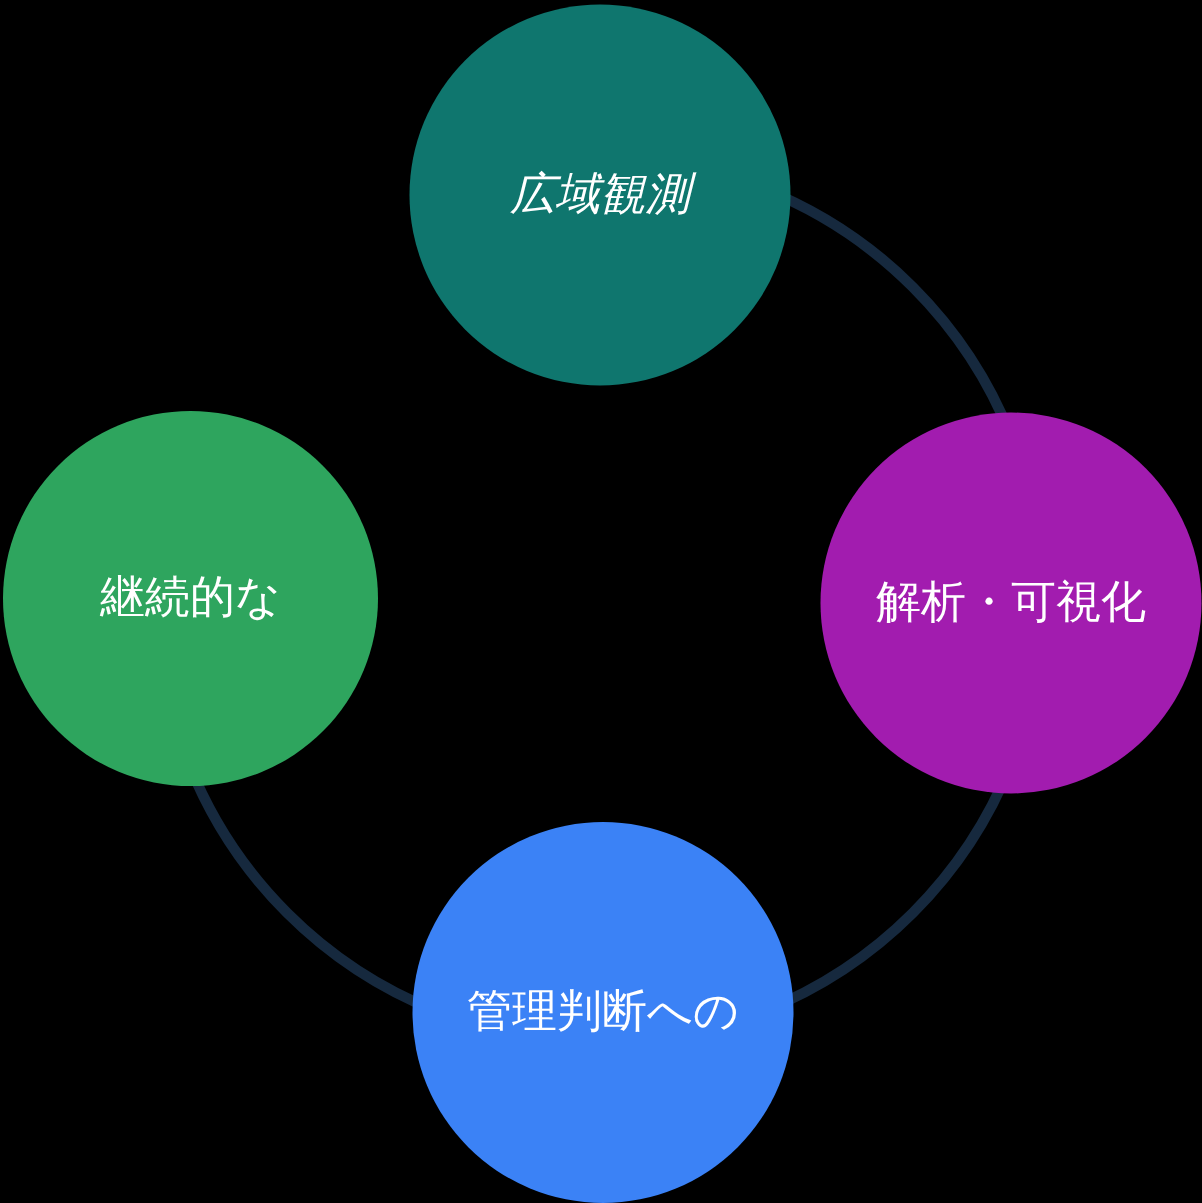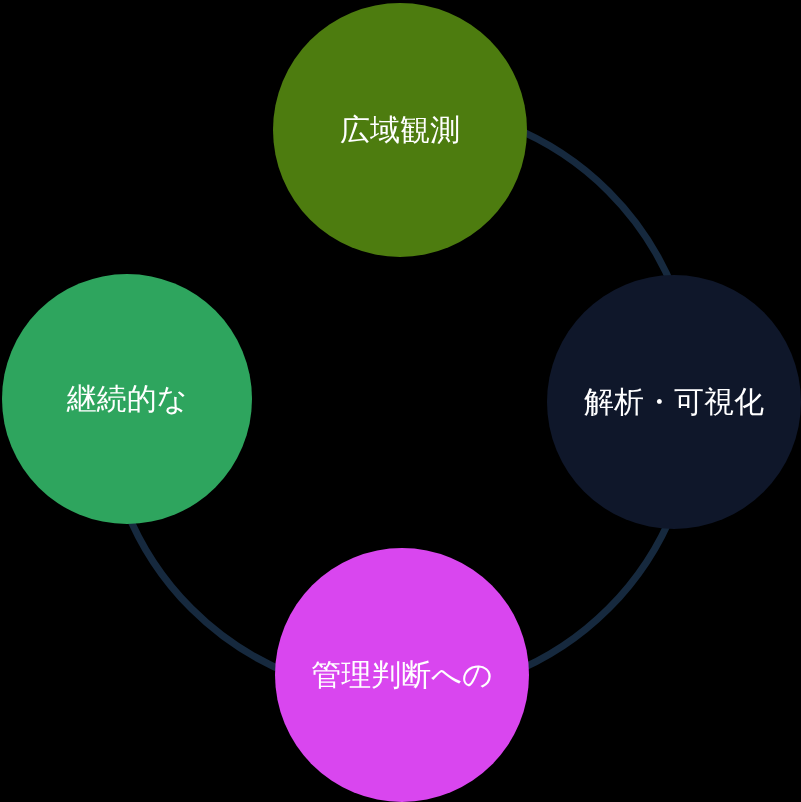--- a/index.html
+++ b/index.html
@@ -46,29 +46,29 @@
 </style>
 </head>
 <body style="background: rgb(0, 0, 0);">
 
 <div class="stage">
 
   <svg class="ring" width="801" height="802" viewBox="0 0 801 802" aria-hidden="true">
     <path d="M 400 105 A 295 295 0 1 1 105 400" fill="none" stroke-width="7" stroke-linecap="butt" stroke="#16293e"></path>
   </svg>
 
-  <div class="node node--top" style="background: #4d7c0f; color: rgb(255, 255, 255);">
+  <div class="node node--top" style="background: #0f766e; color: rgb(255, 255, 255); font-style: italic;">
     <span class="node-line">広域観測</span>
   </div>
 
-  <div class="node node--right" style="background: #0f172a; color: rgb(255, 255, 255);">
+  <div class="node node--right" style="background: #a21caf; color: rgb(255, 255, 255);">
     <span class="node-line">解析・可視化</span>
   </div>
 
-  <div class="node node--bottom" style="background: #d946ef; color: rgb(255, 255, 255);">
+  <div class="node node--bottom" style="background: #3b82f6; color: rgb(255, 255, 255);">
     <span class="node-line">管理判断への</span>
   </div>
 
   <div class="node node--left" style="background: rgb(46, 165, 94); color: rgb(255, 255, 255);">
     <span class="node-line">継続的な</span>
   </div>
 
 </div>
 
 </body></html>

